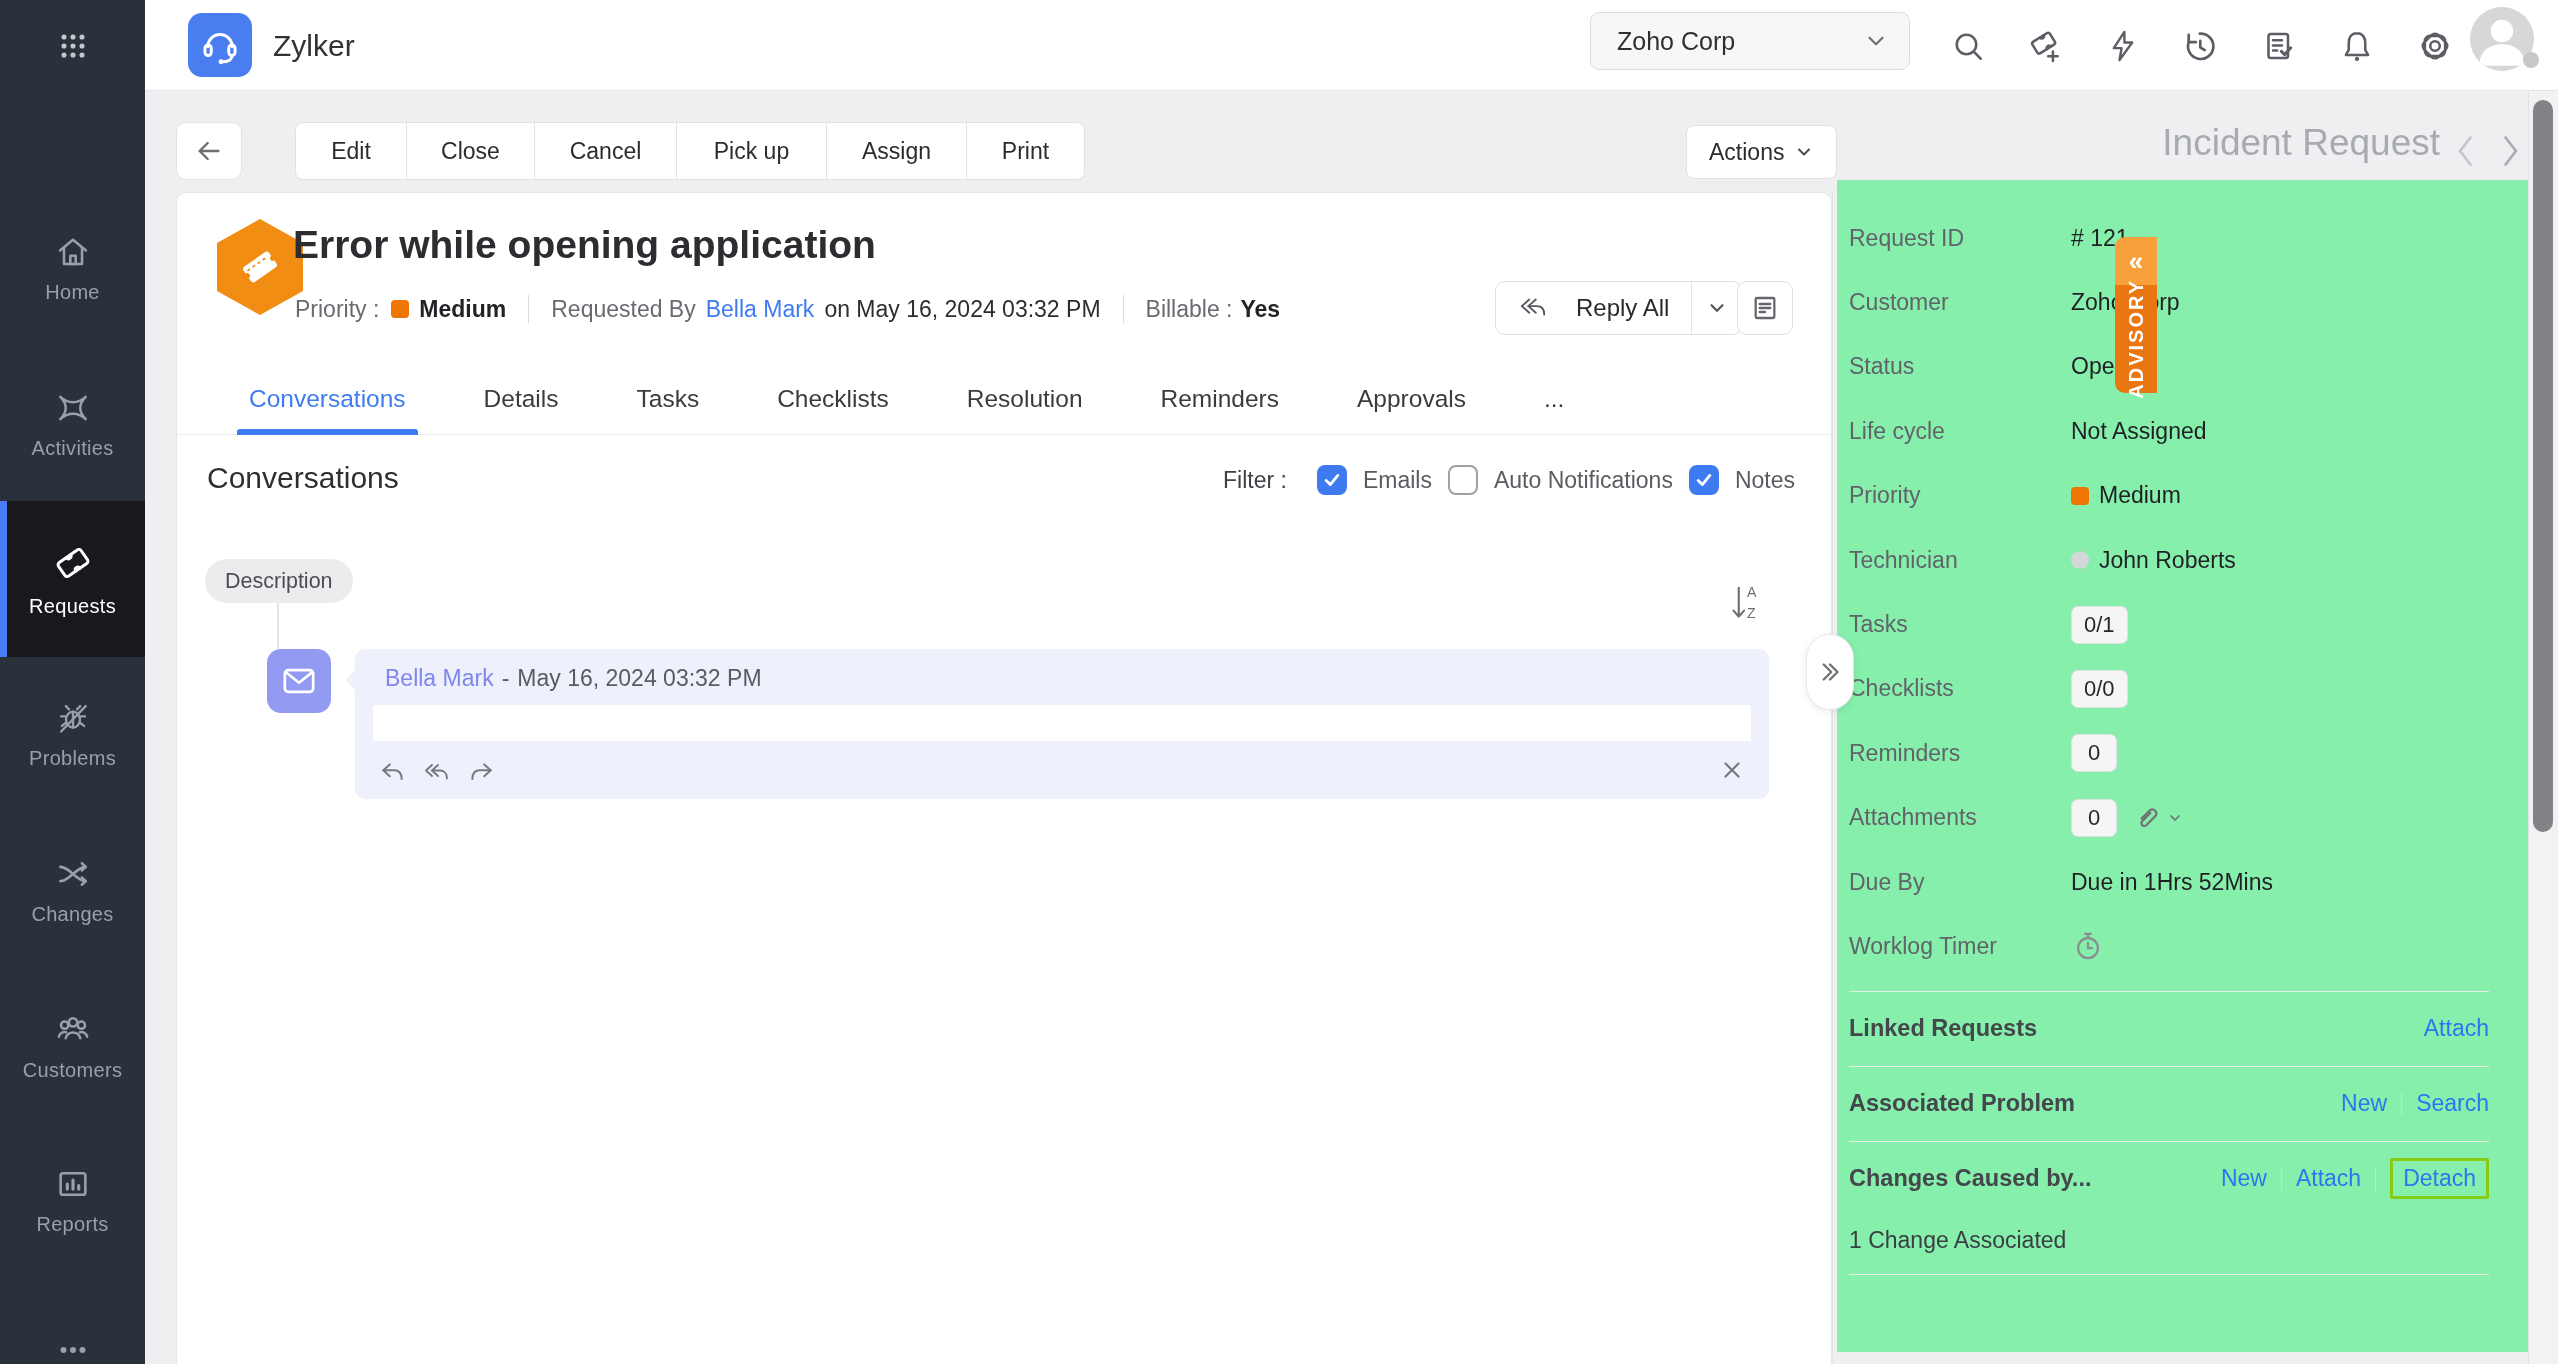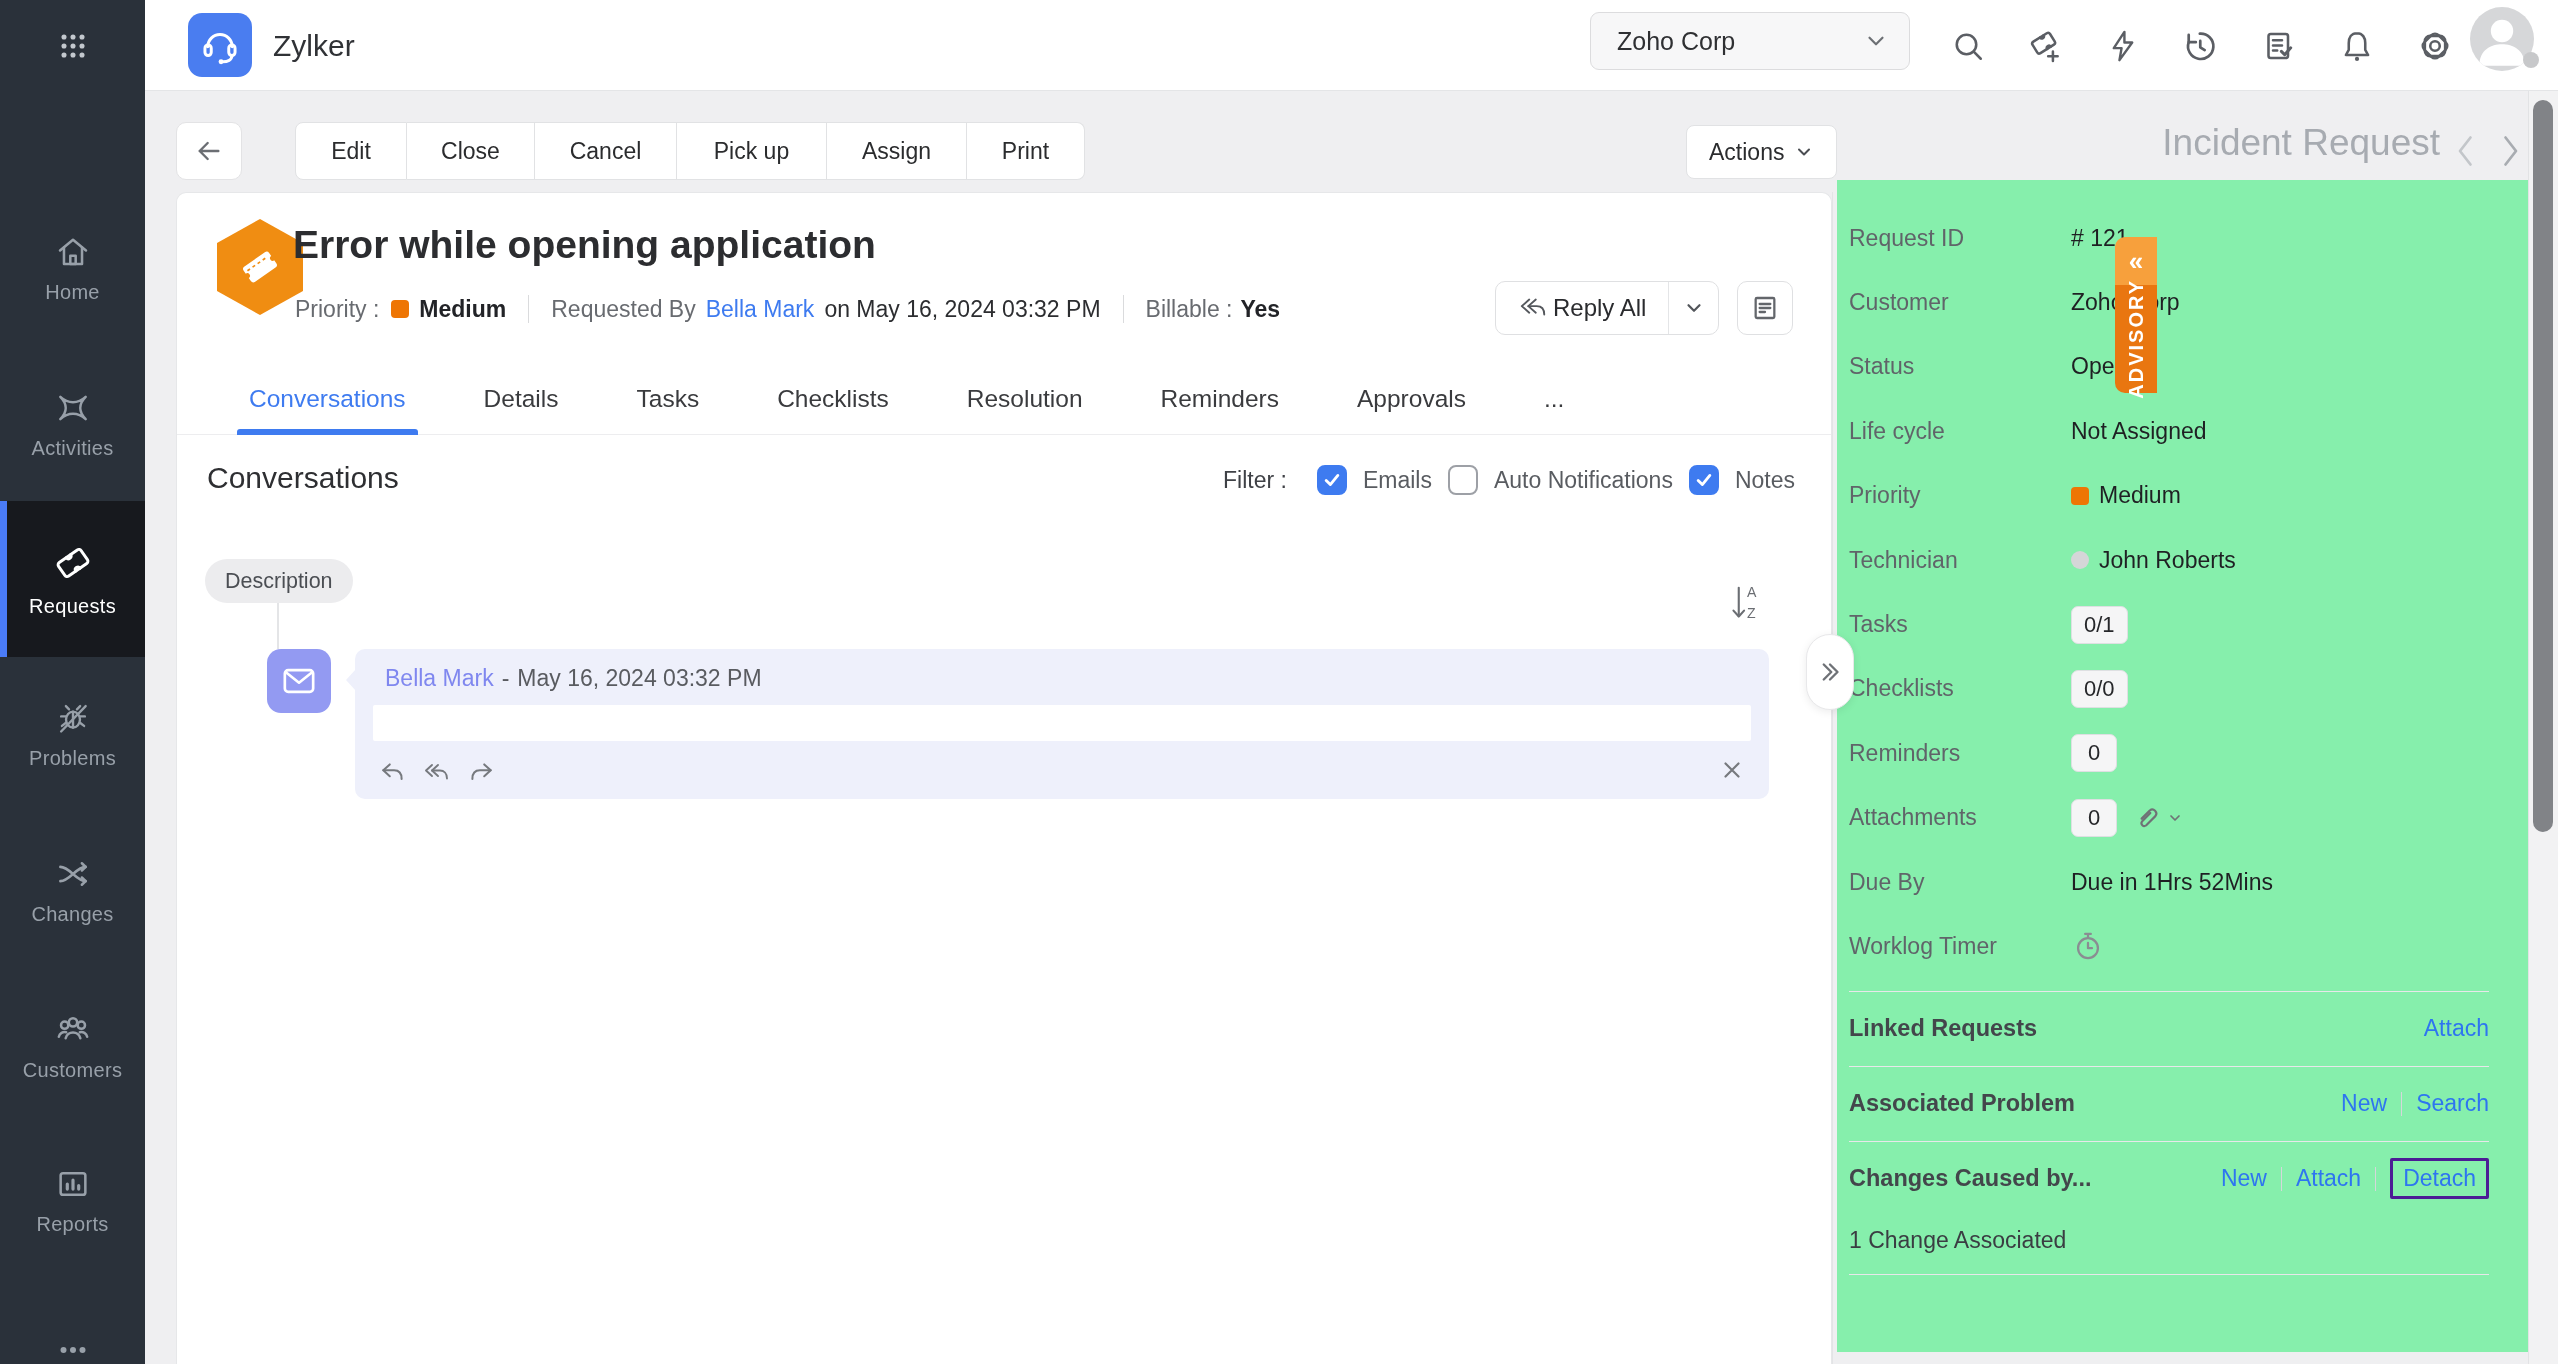--- a/index.html
+++ b/index.html
@@ -60,21 +60,21 @@
   .t-title { position:absolute; left:116px; top:30px; font-size:39px; font-weight:700; color:#2c2d30; }
   .t-meta { position:absolute; left:118px; top:102px; display:flex; align-items:center; font-size:23px; color:#686b70; }
   .t-meta .dark { color:#222327; font-weight:700; }
   .t-meta .semi { color:#2c2d30; }
   .t-meta .link { color:#3e7bf0; cursor:pointer; }
   .vsep { width:1px; height:28px; background:#dadbdd; margin:0 22px; }
   .sq { width:18px; height:18px; border-radius:4px; display:inline-block; margin-right:10px; }
 
   .reply-group { position:absolute; left:1318px; top:88px; height:54px; display:flex; background:#fff;
                  border:1px solid #dfe0e2; border-radius:10px; overflow:hidden; }
-  .reply-main { display:flex; align-items:center; gap:5px; padding:0 22px; font-size:24px; color:#2a2b2e;
+  .reply-main { display:flex; align-items:center; gap:28px; padding:0 22px; font-size:24px; color:#2a2b2e;
                 cursor:pointer; }
   .reply-caret { width:50px; display:flex; align-items:center; justify-content:center; border-left:1px solid #e4e5e7;
                  color:#53565b; cursor:pointer; }
   .note-btn { position:absolute; left:1560px; top:88px; width:56px; height:54px; background:#fff;
               border:1px solid #dfe0e2; border-radius:10px; display:flex; align-items:center; justify-content:center;
               color:#63666b; cursor:pointer; }
 
   .tabs { position:absolute; left:0; top:170px; width:100%; height:72px; border-bottom:1px solid #ededef;
           display:flex; align-items:center; padding-left:72px; gap:78px; }
   .tab { font-size:24.5px; color:#3a3b3e; position:relative; height:72px; display:flex; align-items:center; cursor:pointer; }
@@ -125,21 +125,21 @@
   .dot { width:18px; height:18px; border-radius:50%; background:#d5d6d8; margin-right:10px; }
   .gsq { width:20px; height:20px; border-radius:4px; background:#cfd1d4; margin-right:10px; }
   .clip-wrap { display:flex; align-items:center; gap:6px; margin-left:14px; color:#6f7276; cursor:pointer; }
 
   .p-div { height:1px; background:#e8e8ea; margin:12px 0 0 0; width:640px; }
   .link-row { display:flex; align-items:center; justify-content:space-between; height:74px; width:640px; }
   .link-row .l-lbl { font-size:23.5px; font-weight:600; color:#43464b; }
   .l-actions { display:flex; align-items:center; }
   .l-actions .alink { font-size:23px; color:#2e75f0; cursor:pointer; }
   .pipe { width:1px; height:24px; background:#d5d7da; margin:0 14px; }
-  .redbox { border:3px solid #4c1d95; padding:4px 10px; border-radius:2px; }
+  .redbox { border:3px solid #84cc16; padding:4px 10px; border-radius:2px; }
   .assoc-note { font-size:23px; color:#3a3d42; height:50px; display:flex; align-items:center; }
 
   
   .scroll-track { position:absolute; left:2528px; top:91px; width:30px; height:1273px; background:#f2f2f3;
                   border-left:1px solid #e2e3e5; }
   .scroll-thumb { position:absolute; left:4px; top:9px; width:20px; height:732px; background:#818387;
                   border-radius:10px; cursor:pointer; }
   .advisory { position:absolute; right:14px; top:237px; width:42px; z-index:7; cursor:pointer; }
   .adv-top { height:48px; background:#f7a03c; border-radius:10px 0 0 0; display:flex; align-items:center;
              justify-content:center; color:#fff; font-size:26px; font-weight:700; }

